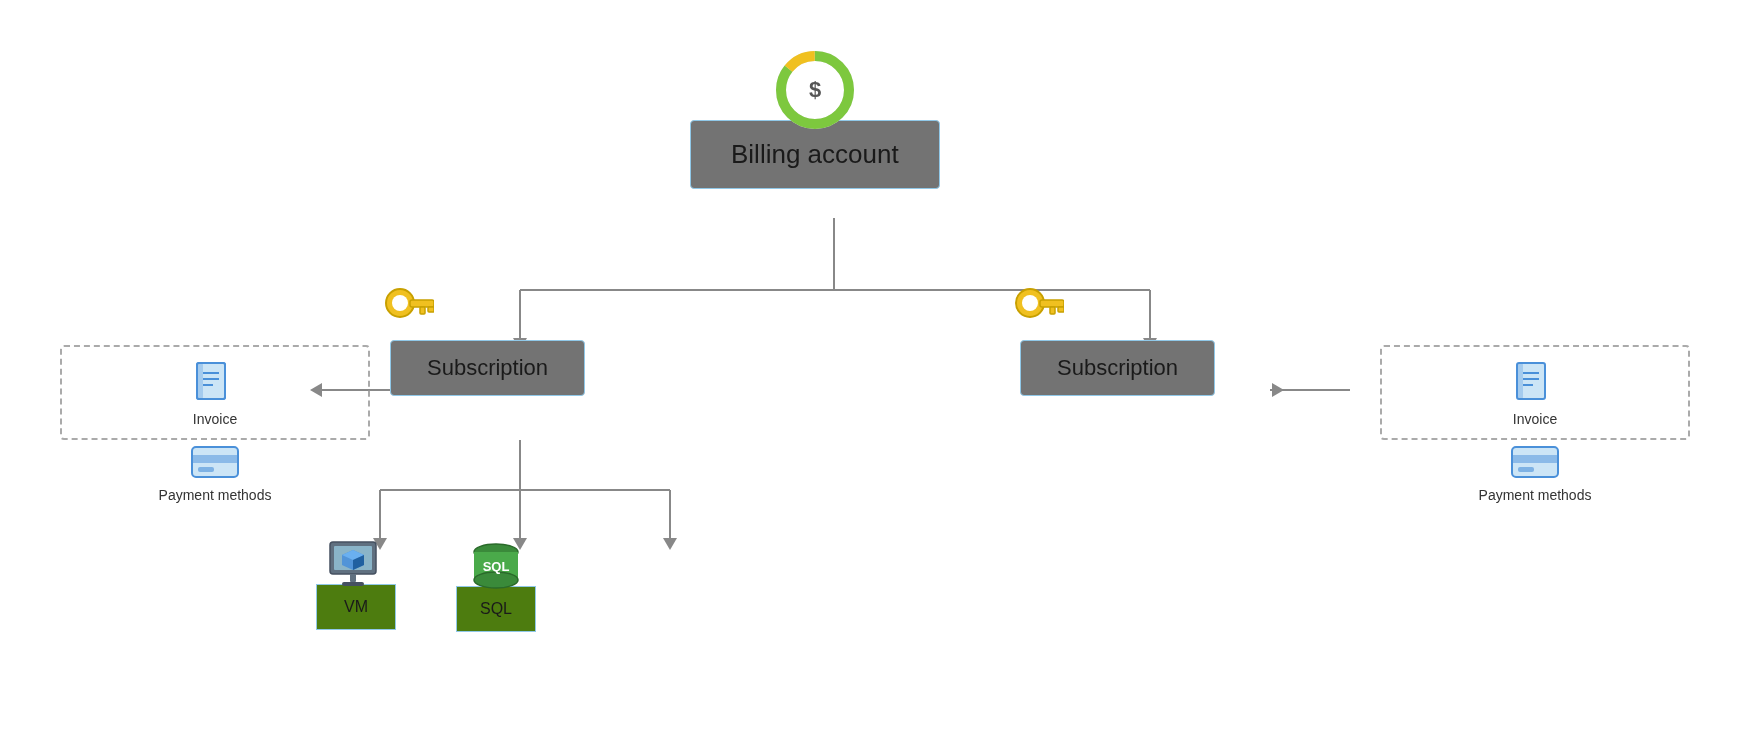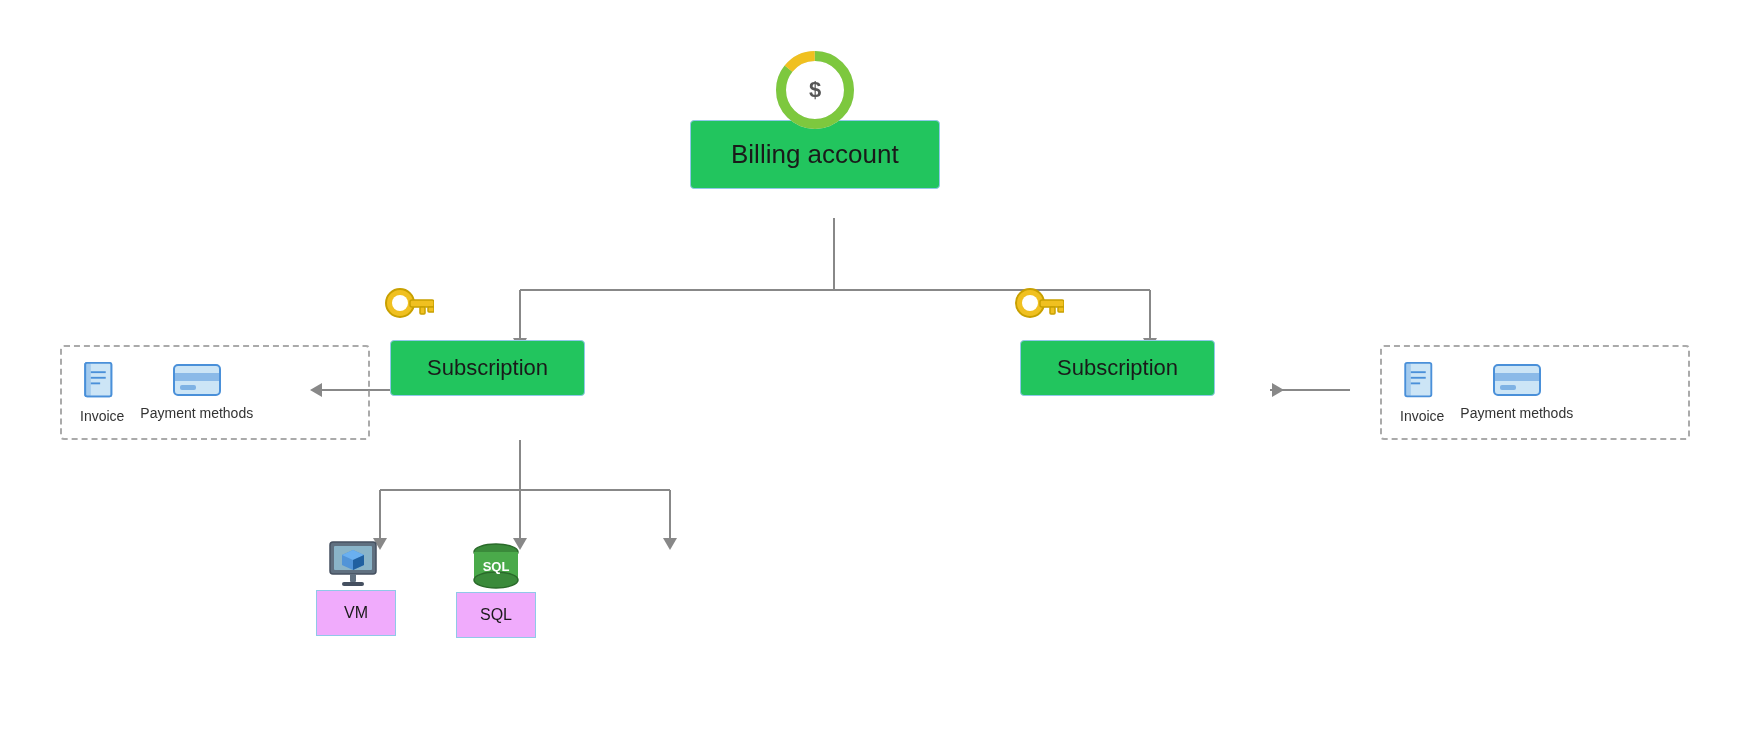--- a/index.html
+++ b/index.html
@@ -23,21 +23,21 @@
       height: 100%;
       pointer-events: none;
     }
     .node {
       position: absolute;
       display: flex;
       flex-direction: column;
       align-items: center;
     }
     .box {
-      background: #22c55e;
+      background: #737373;
       border: 1px solid #90c8e8;
       border-radius: 4px;
       padding: 12px 28px;
       font-size: 20px;
       font-weight: 500;
       color: #1a1a1a;
       text-align: center;
       white-space: nowrap;
     }
     .box.large {
@@ -51,42 +51,42 @@
       position: relative;
       margin-bottom: -10px;
       z-index: 2;
     }
     
     .dashed-box {
       position: absolute;
       border: 2px dashed #aaa;
       border-radius: 4px;
       display: flex;
-      flex-direction: row;
+      flex-direction: column;
+      align-items: center;
       gap: 16px;
       padding: 14px 18px;
     }
     .dashed-item {
       display: flex;
       flex-direction: column;
       align-items: center;
       gap: 6px;
       font-size: 14px;
       color: #333;
     }
     
     .resource-node {
       position: absolute;
       display: flex;
       flex-direction: column;
       align-items: center;
-      gap: 6px;
     }
     .resource-box {
-      background: #f0abfc;
+      background: #4d7c0f;
       border: 1px solid #90c8e8;
       border-radius: 0;
       padding: 13px 20px;
       font-size: 16px;
       font-weight: 400;
       color: #1a1a1a;
       text-align: center;
       min-width: 80px;
     }
     .resource-icon {

